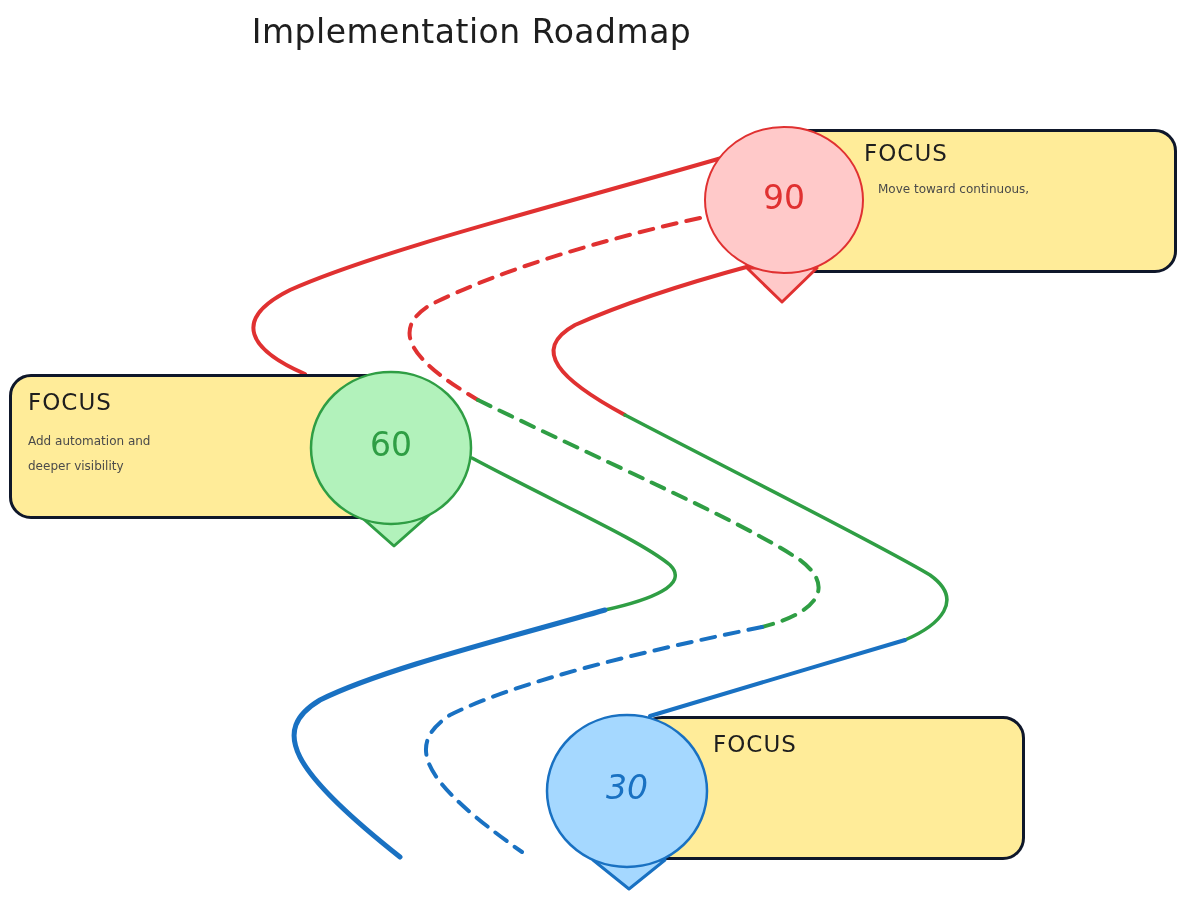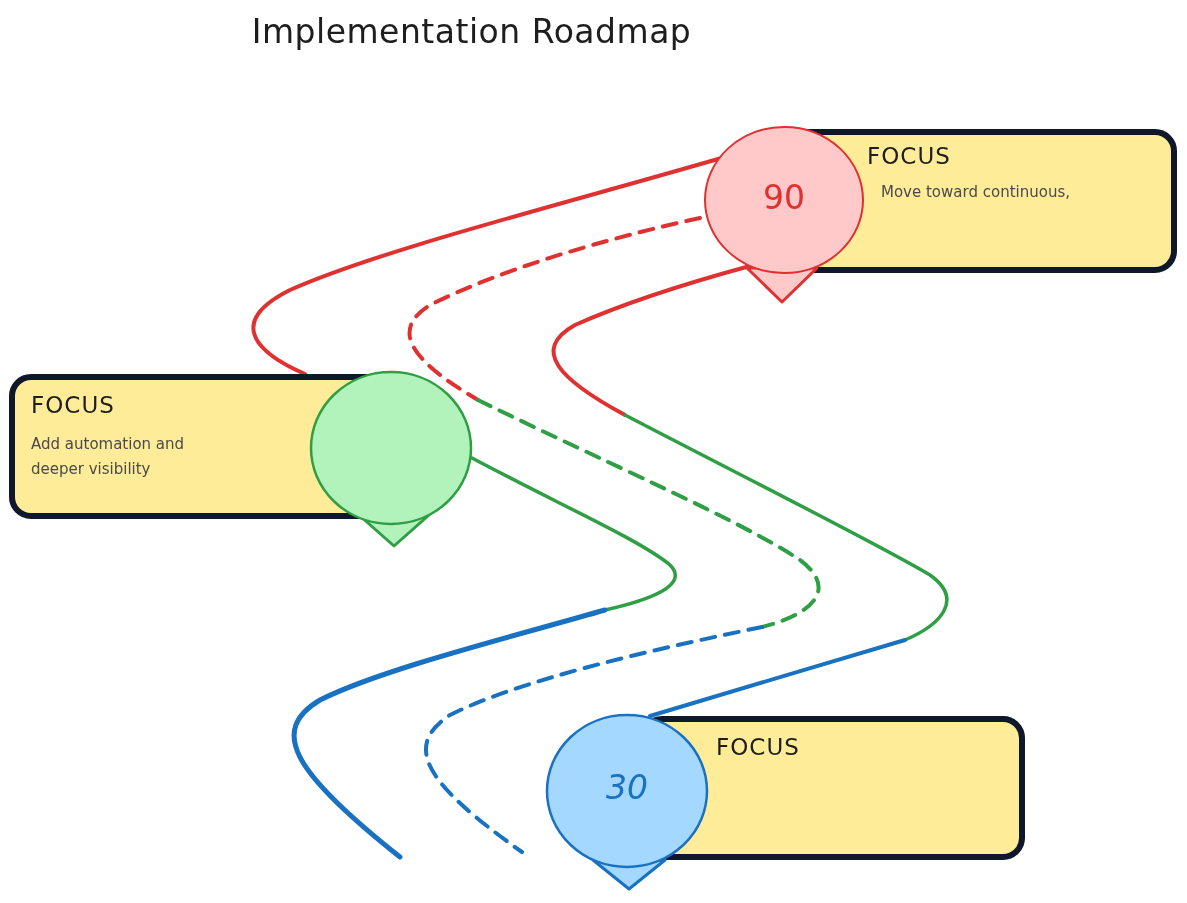--- a/index.html
+++ b/index.html
@@ -2,24 +2,24 @@
 <html><head>
   <meta charset="utf-8">
   <style>
     html, body { margin: 0; padding: 0; background: #ffffff; }
     body { width: 1187px; height: 903px; position: relative; overflow: hidden;
            font-family: "DejaVu Sans", sans-serif; }
     #title { position: absolute; left: 0; width: 943px; top: 12px; text-align: center;
              font-family: "DejaVu Sans", sans-serif; font-size: 33px; color: #1e1e1e;
              letter-spacing: 0.5px; }
     svg#road { position: absolute; left: 0; top: 0; }
-    .card { position: absolute; background: #ffec99; border: 6px solid #0f172a;
+    .card { position: absolute; background: #ffec99; border: 3px solid #0f172a;
             border-radius: 22px; box-sizing: border-box; }
     .card .heading { position: absolute; font-size: 23px; color: #1e1e1e; letter-spacing: 1px; }
-    .card .desc { position: absolute; font-size: 15px; color: #4a4a4a; line-height: 25px; }
+    .card .desc { position: absolute; font-size: 12px; color: #4a4a4a; line-height: 25px; }
     .marker { position: absolute; }
     .marker .num { position: absolute; left: 0; width: 100%; text-align: center;
                    font-size: 33px; }
   </style>
 </head>
 <body>
 
 <div id="title">Implementation Roadmap</div>
 
 <svg id="road" width="1187" height="903" viewBox="0 0 1187 903">
@@ -62,20 +62,21 @@
     <ellipse cx="82" cy="74" rx="79" ry="73" fill="#ffc9c9" stroke="#e03131" stroke-width="2"></ellipse>
   </svg>
   <div class="num" style="top:52px; color:#e03131;">90</div>
 </div>
 
 <div class="marker" style="left:309px; top:370px; width:164px; height:180px;">
   <svg width="164" height="180">
     <path d="M50 145 L85 176 L120 145 Z" fill="#b2f2bb" stroke="#2f9e44" stroke-width="3" stroke-linejoin="round"></path>
     <ellipse cx="82" cy="78" rx="80" ry="76" fill="#b2f2bb" stroke="#2f9e44" stroke-width="2.5"></ellipse>
   </svg>
+  <div class="num" style="top:55px; color:#2f9e44;">60</div>
 </div>
 
 <div class="marker" style="left:545px; top:712px; width:164px; height:180px;font-style:italic;">
   <svg width="164" height="180">
     <path d="M48 148 L84 177 L120 148 Z" fill="#a5d8ff" stroke="#1971c2" stroke-width="3" stroke-linejoin="round"></path>
     <ellipse cx="82" cy="79" rx="80" ry="76" fill="#a5d8ff" stroke="#1971c2" stroke-width="2.5"></ellipse>
   </svg>
   <div class="num" style="top:56px; color:#1971c2;">30</div>
 </div>
 

